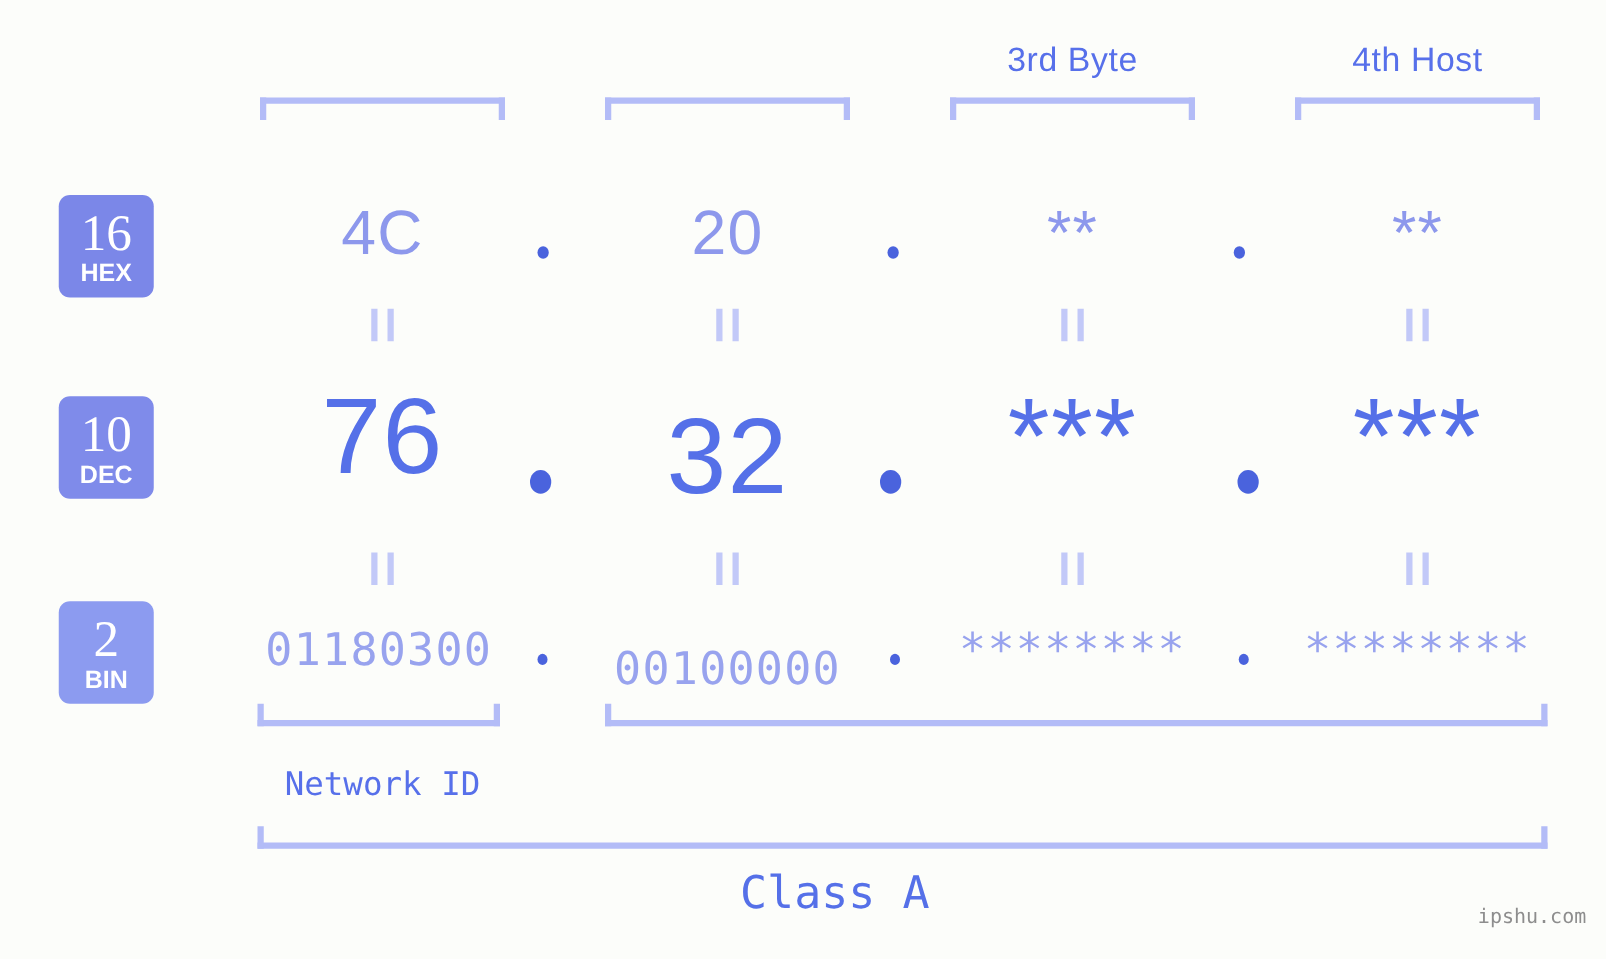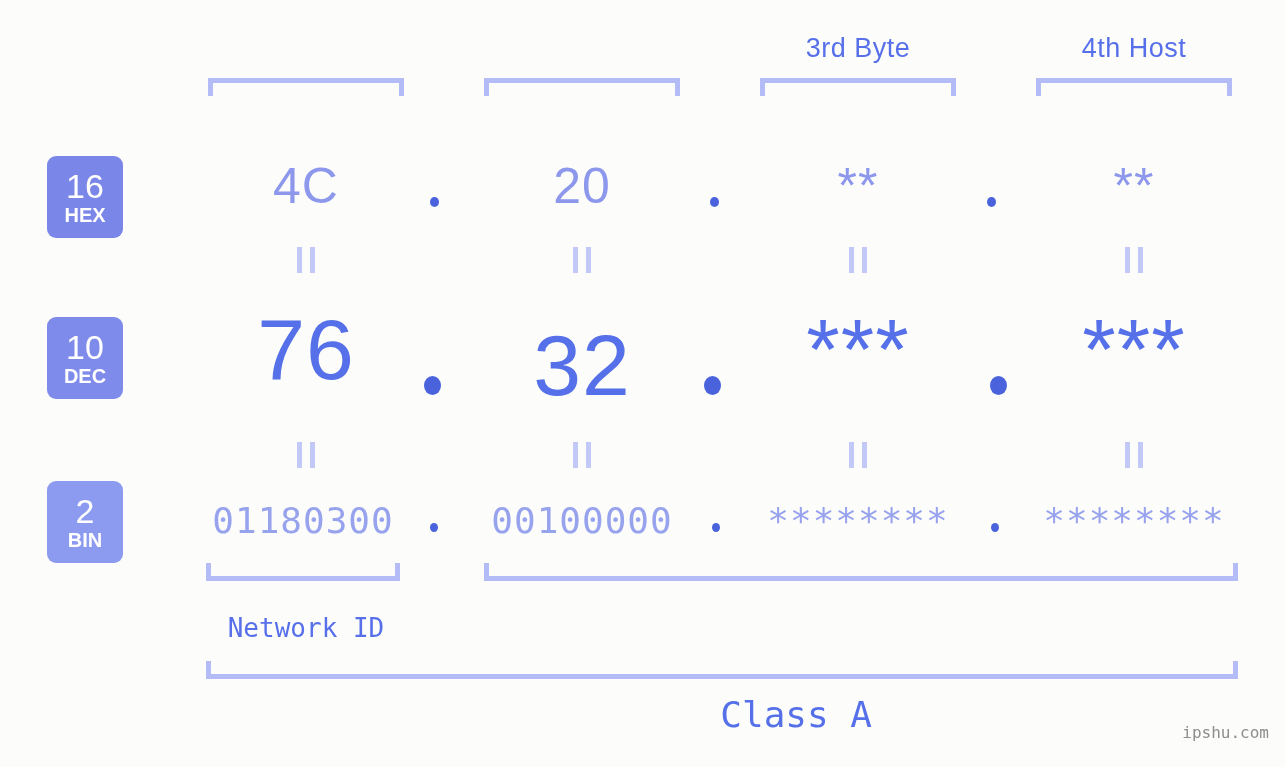--- a/index.html
+++ b/index.html
@@ -49,21 +49,21 @@
     width:76px;
     height:82px;
     border-radius:9px;
     color:#ffffff;
     display:flex;
     flex-direction:column;
     align-items:center;
     justify-content:center;
     line-height:1;
   }
-  .badge .num{font-size:34px;font-weight:400;margin-bottom:2px;}
+  .badge .num{font-size:41px;font-weight:400;margin-bottom:2px;font-family:Liberation Serif, serif;}
   .badge .nm{font-size:20px;font-weight:700;}
 
   
   .cell{
     position:absolute;
     width:260px;
     text-align:center;
     white-space:nowrap;
   }
   .row-hex .cell{
@@ -118,21 +118,21 @@
     color:#5770ea;
     font-family:"DejaVu Sans Mono", monospace;
     white-space:nowrap;
   }
   .classname{
     position:absolute;
     font-size:36px;
     color:#5570e8;
     font-family:"DejaVu Sans Mono", monospace;
     white-space:nowrap;
-    text-align:right;
+    text-align:left;
   }
   .watermark{
     position:absolute;
     right:16px;
     bottom:25px;
     font-size:16px;
     color:#8d8d8d;
     font-family:"DejaVu Sans Mono", monospace;
   }
 </style>
@@ -186,21 +186,21 @@
   <div class="eqbars" style="left:452px;top:442px;"><i></i><i></i></div>
   <div class="eqbars" style="left:728px;top:442px;"><i></i><i></i></div>
   <div class="eqbars" style="left:1004px;top:442px;"><i></i><i></i></div>
 
   <div class="badge" style="top: 481px; background: rgb(140, 155, 240);">
     <span class="num">2</span>
     <span class="nm">BIN</span>
   </div>
   <div class="row-bin">
     <div class="cell" style="left:173px;">01180300</div>
-    <div class="cell" style="left:452px;">00100000</div>
+    <div class="cell" style="left:452px;margin-top:15px;">00100000</div>
     <div class="cell" style="left:728px;">********</div>
     <div class="cell" style="left:1004px;">********</div>
     <span class="dot bin" style="left:430px;"></span>
     <span class="dot bin" style="left:712px;"></span>
     <span class="dot bin" style="left:991px;"></span>
   </div>
 
   <div class="bracket-up" style="left:206px;top:563px;width:194px;"></div>
   <div class="bracket-up" style="left:484px;top:563px;width:754px;"></div>
 

